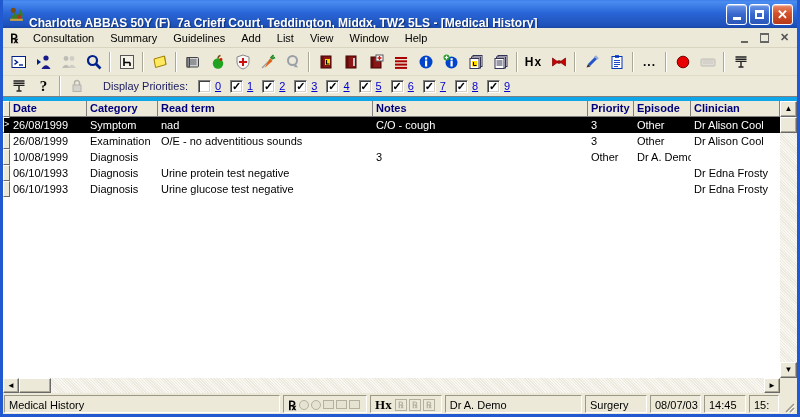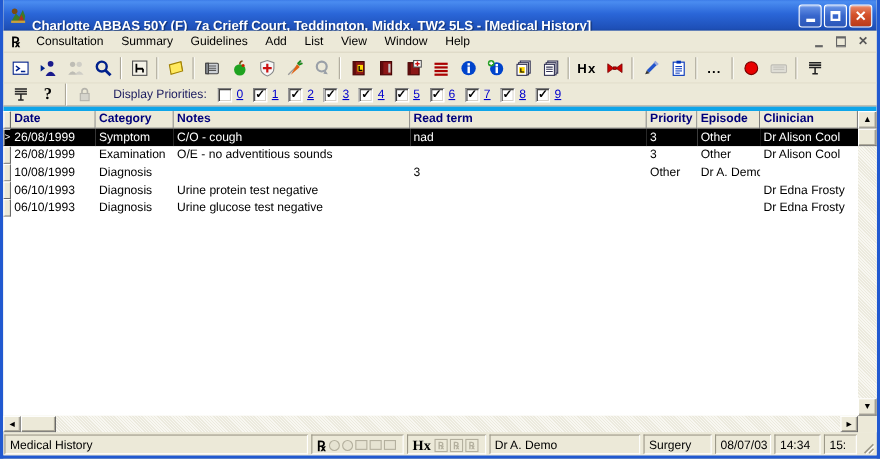--- a/index.html
+++ b/index.html
@@ -420,33 +420,33 @@
         <span class="prio-digit">9</span>
       </span>
   </div>
 
   <div class="grid-area">
     <div class="grid-main">
       <div class="grid-row">
         <div class="hcell gutter"></div>
         <div class="hcell">Date</div>
         <div class="hcell">Category</div>
+        <div class="hcell">Read term</div>
         <div class="hcell">Notes</div>
-        <div class="hcell">Read term</div>
         <div class="hcell">Priority</div>
         <div class="hcell">Episode</div>
         <div class="hcell">Clinician</div>
       </div>
 
       <div class="grid-row selected">
         <div class="gutter">&gt;</div>
         <div class="dcell">26/08/1999</div>
         <div class="dcell">Symptom</div>
+        <div class="dcell">nad</div>
         <div class="dcell">C/O - cough</div>
-        <div class="dcell">nad</div>
         <div class="dcell">3</div>
         <div class="dcell">Other</div>
         <div class="dcell">Dr Alison Cool</div>
       </div>
 
       <div class="grid-row">
         <div class="gutter"></div>
         <div class="dcell">26/08/1999</div>
         <div class="dcell">Examination</div>
         <div class="dcell">O/E - no adventitious sounds</div>
@@ -528,21 +528,21 @@
     <div class="spanel sp-user">
         <span>Dr A. Demo</span>
       </div>
     <div class="spanel" style="width:62px">
         <span>Surgery</span>
       </div>
     <div class="spanel" style="width:51px">
         <span>08/07/03</span>
       </div>
     <div class="spanel" style="width:42px">
-        <span>14:34</span>
+        <span>14:45</span>
       </div>
     <div class="spanel" style="width:30px">
         <span>15:</span>
       </div>
     <div class="grip">
       <svg width="13" height="13" viewBox="0 0 13 13">
         <path d="M12 4 L4 12 M12 8 L8 12 M12 12 L12 12" stroke="#9c9888" stroke-width="1.6"></path>
         <path d="M13 5 L5 13 M13 9 L9 13" stroke="#fff" stroke-width="1"></path>
       </svg>
     </div>

